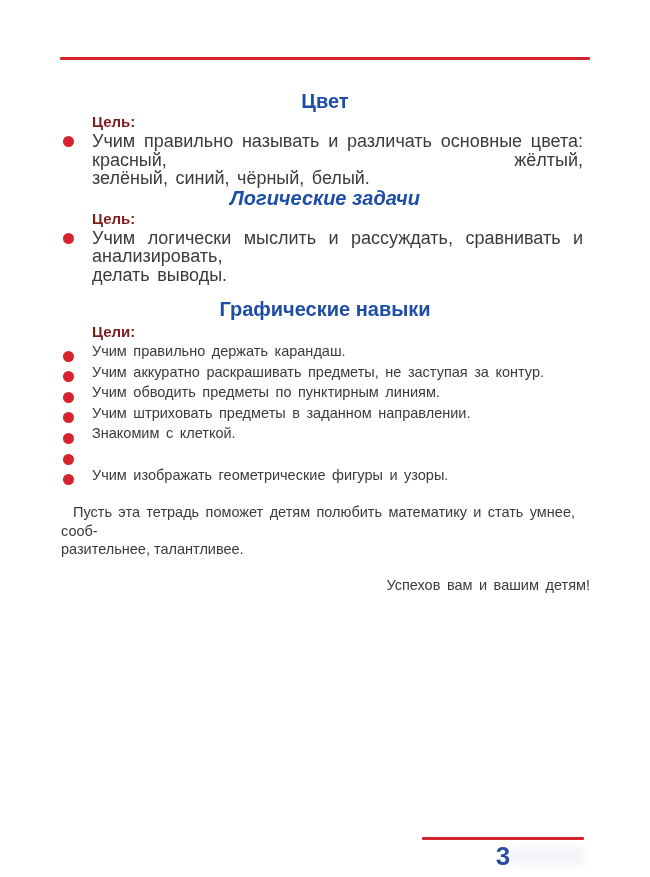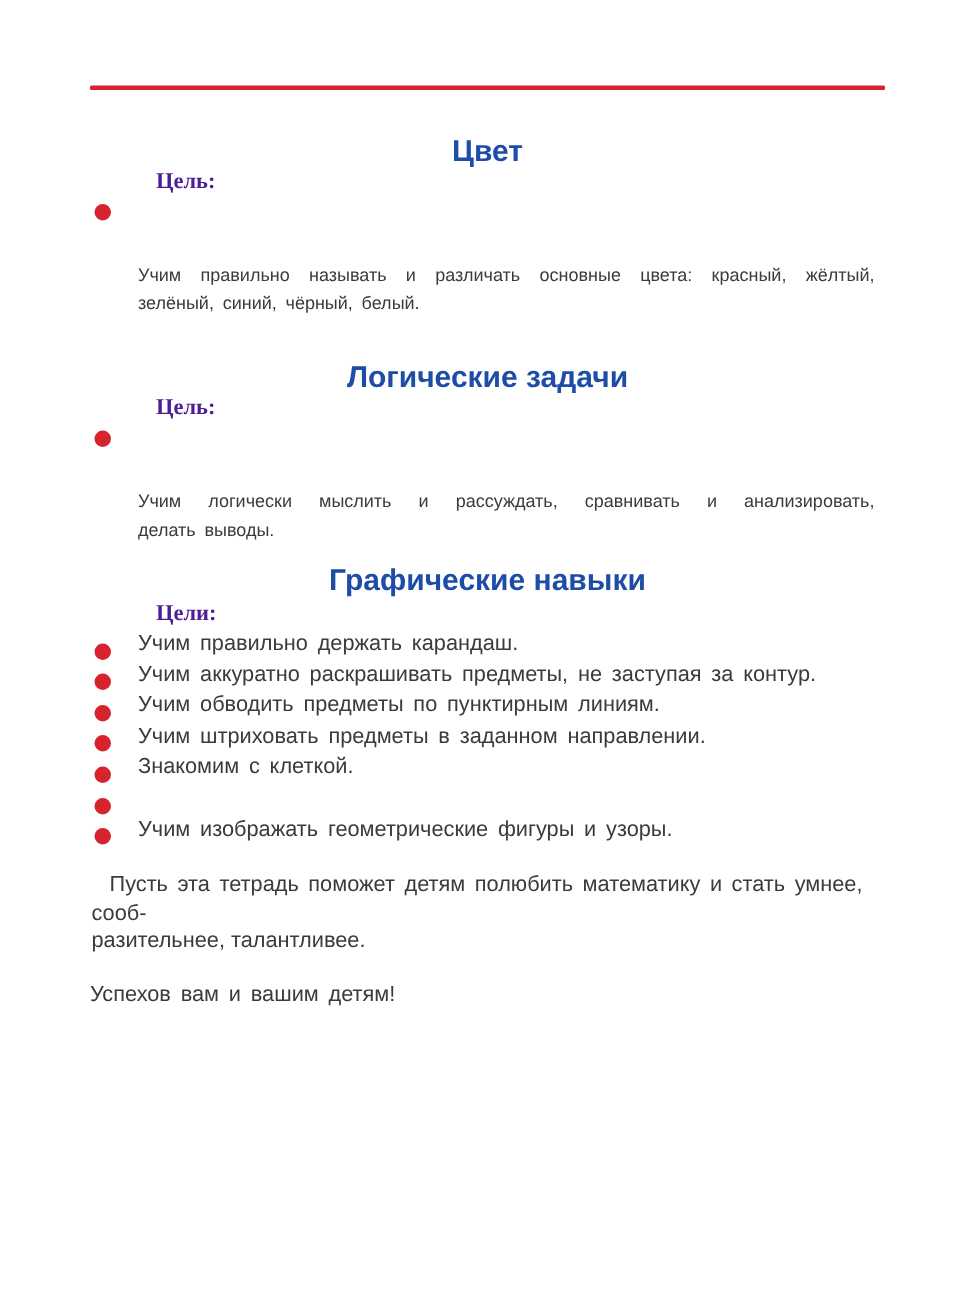--- a/index.html
+++ b/index.html
@@ -19,49 +19,49 @@
   .content{margin:0 60px;width:530px;}
 
   .rule{height:3px;background:var(--accent-red);border-radius:1px;}
   .top-rule{margin-top:57px;}
 
   h2{
     font-size:20px;line-height:20px;font-weight:700;
     color:var(--heading-blue);text-align:center;
   }
   .h1st{margin-top:31px;}
-  .h2nd{margin-top:31px;}
+  .h2nd{margin-top:0;font-style:italic;}
   .h3rd{margin-top:15px;}
 
   .goal-label{
-    margin-left:44px;margin-top:1px;
-    font-size:15px;line-height:19px;font-weight:700;color:#4c1d95;font-family:Liberation Serif, serif;
+    margin-left:32px;margin-top:1px;
+    font-size:15px;line-height:19px;font-weight:700;color:#7f1d1d;
   }
   .lbl3{margin-top:3px;}
 
   .b-row{display:flex;align-items:flex-start;margin-top:1px;}
   .dot{
     flex:none;width:11px;height:11px;border-radius:50%;
     background:var(--accent-red);
     margin:4px 18px 0 3px;
   }
-  .b-text{flex:none;width:491px;font-size:12px;line-height:18.5px;word-spacing:2.5px;margin-top:42px;}
+  .b-text{flex:none;width:491px;font-size:18px;line-height:18.5px;word-spacing:2.5px;}
   .jline{text-align:justify;text-align-last:justify;}
 
   .goal-list{margin-top:0;}
   .g-item{display:flex;align-items:flex-end;height:20.6px;}
   .g-item .dot{margin-top:4.5px;}
   .g-text{font-size:14.5px;line-height:20.6px;word-spacing:2.5px;white-space:nowrap;}
 
   .closing{margin-top:18px;margin-left:1px;width:514px;font-size:14.5px;line-height:18.5px;}
   .closing .first{
     text-indent:12px;text-align:justify;text-align-last:justify;word-spacing:normal;
   }
   .wish{
-    margin-top:17px;text-align:left;
+    margin-top:17px;text-align:right;
     font-size:14.5px;line-height:18.5px;word-spacing:2.5px;
   }
 
   .footer{position:relative;margin-top:243px;margin-left:362px;width:162px;}
   .page-num{
     margin-top:1px;text-align:center;
     font-size:26px;line-height:30px;font-weight:700;color:#2a4da0;
   }
   .ghost{
     position:absolute;left:86px;top:10px;width:76px;height:18px;

